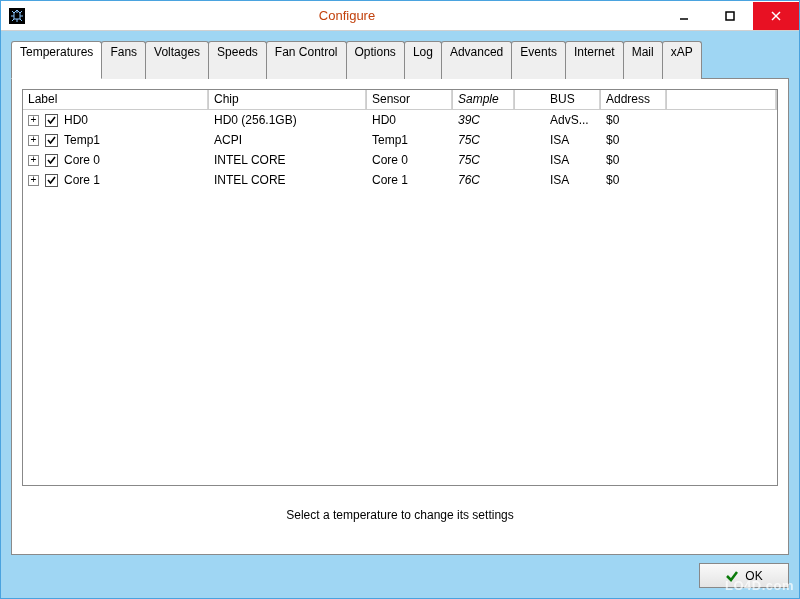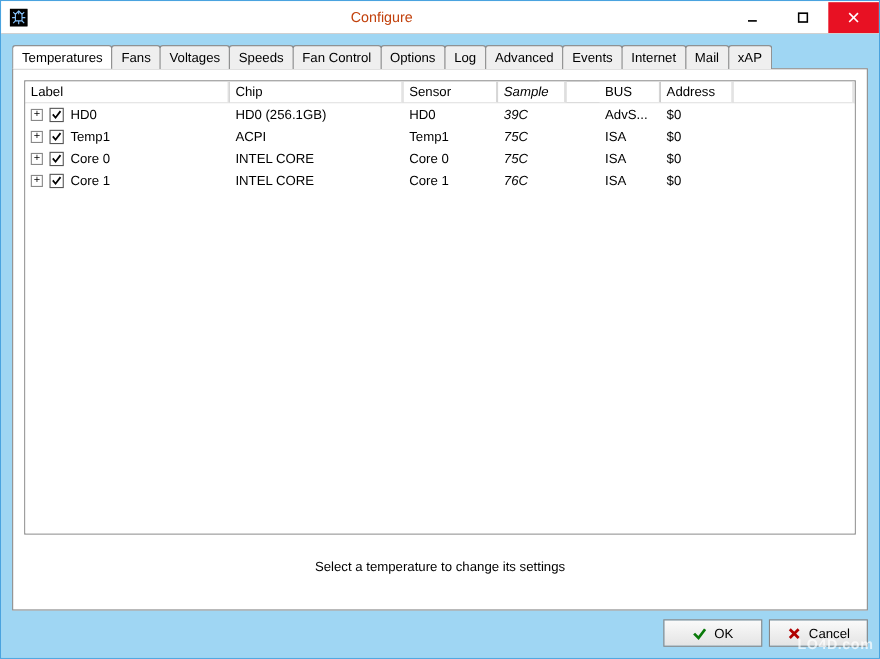--- a/index.html
+++ b/index.html
@@ -75,21 +75,21 @@
     .client-area {
       flex: 1;
       padding: 10px;
       background: #9fd6f3;
       display: flex;
       flex-direction: column;
     }
     .tabs {
       display: flex;
       gap: 0;
-      height: 22px;
+      height: 38px;
       margin-bottom: -1px;
       z-index: 1;
       text-align: center;
     }
     .tab {
       border: 1px solid #8a8a8a;
       border-bottom: none;
       background: #efefef;
       padding: 3px 8px;
       font-size: 12px;
@@ -366,24 +366,17 @@
       <div class="hint-text">Select a temperature to change its settings</div>
     </div>
 
     <div class="button-bar">
       <button class="btn">
         <svg viewBox="0 0 14 14">
           <path d="M2,7 L6,11 L12,3" stroke="#0a7a0a" stroke-width="2.5" fill="none"></path>
         </svg>
         <span>OK</span>
       </button>
-      <button class="btn">
-        <svg viewBox="0 0 14 14">
-          <line x1="3" y1="3" x2="11" y2="11" stroke="#b00000" stroke-width="2.5"></line>
-          <line x1="11" y1="3" x2="3" y2="11" stroke="#b00000" stroke-width="2.5"></line>
-        </svg>
-        <span>Cancel</span>
-      </button>
     </div>
   </div>
 </div>
 
 <div class="watermark">LO4D.com</div>
 
 </body></html>

